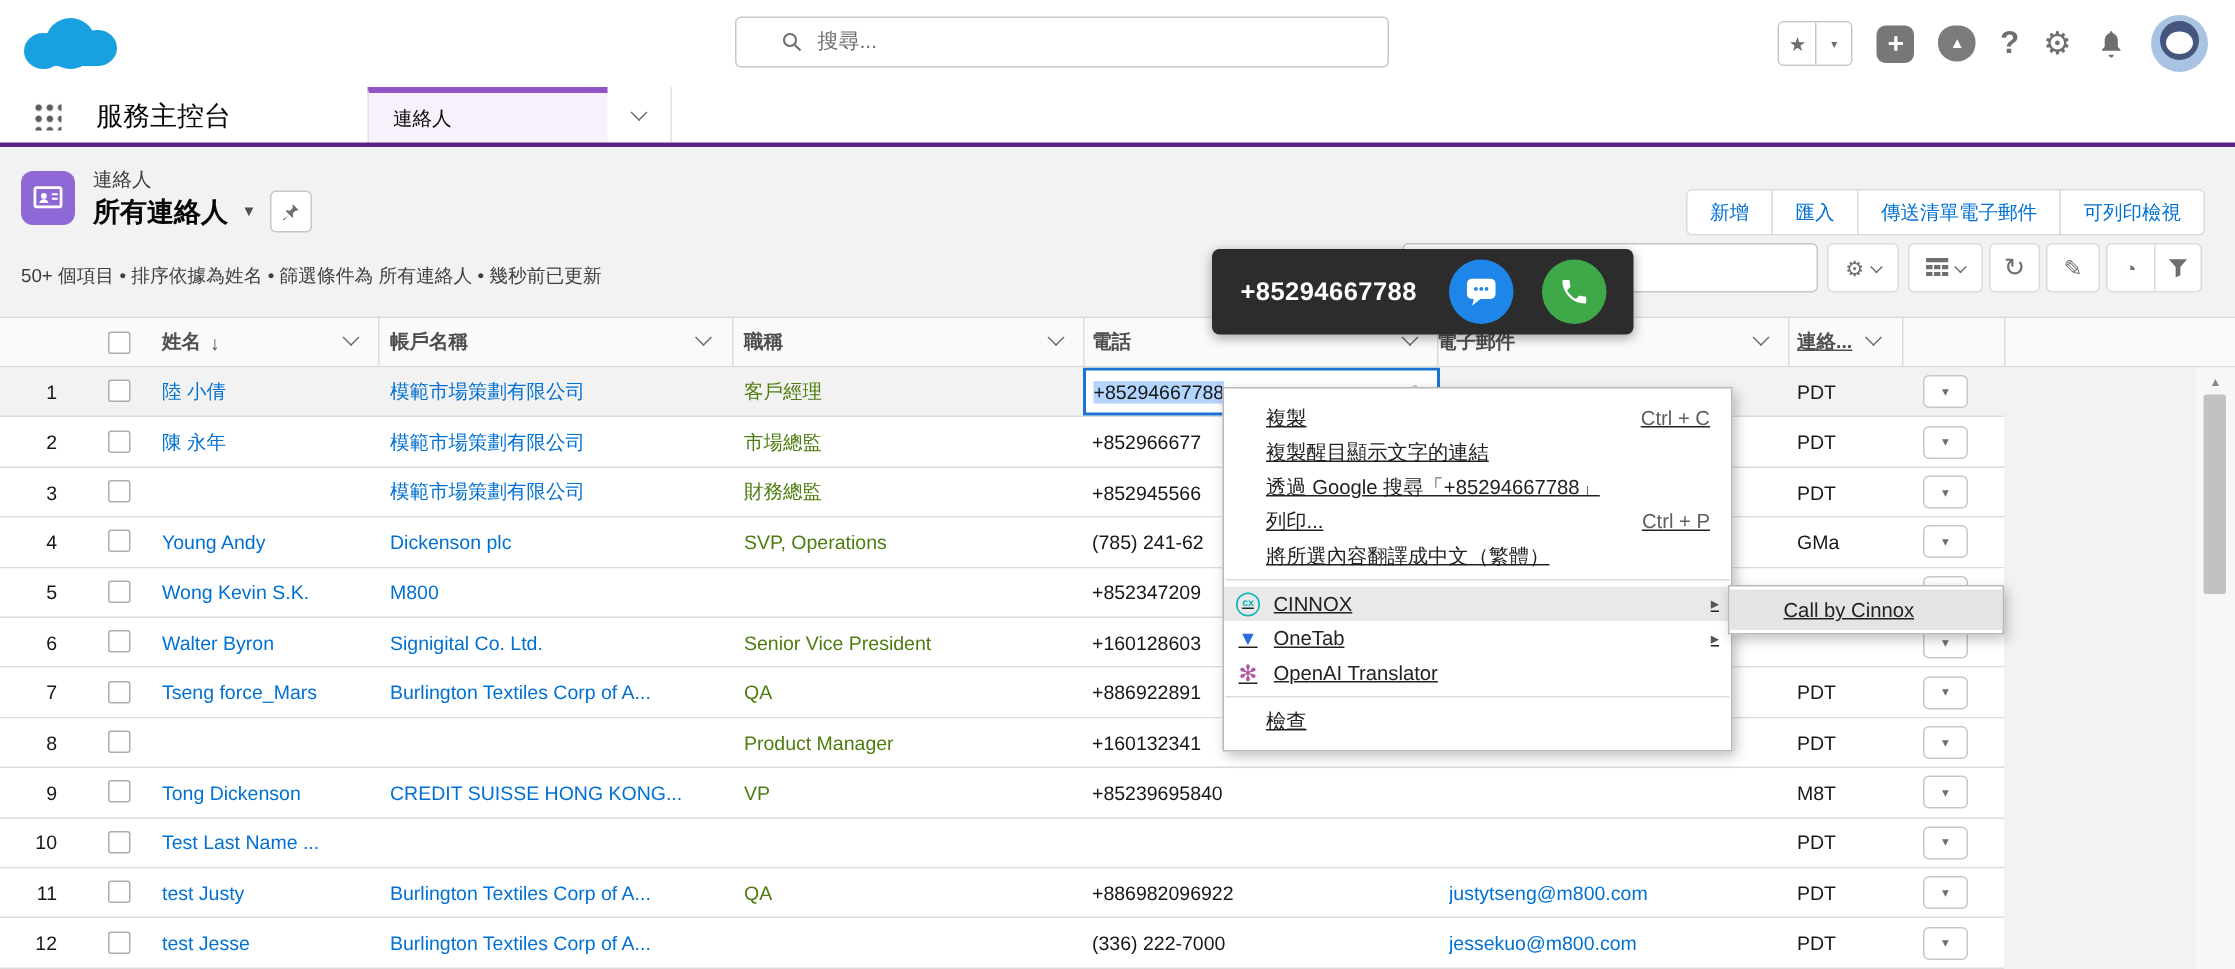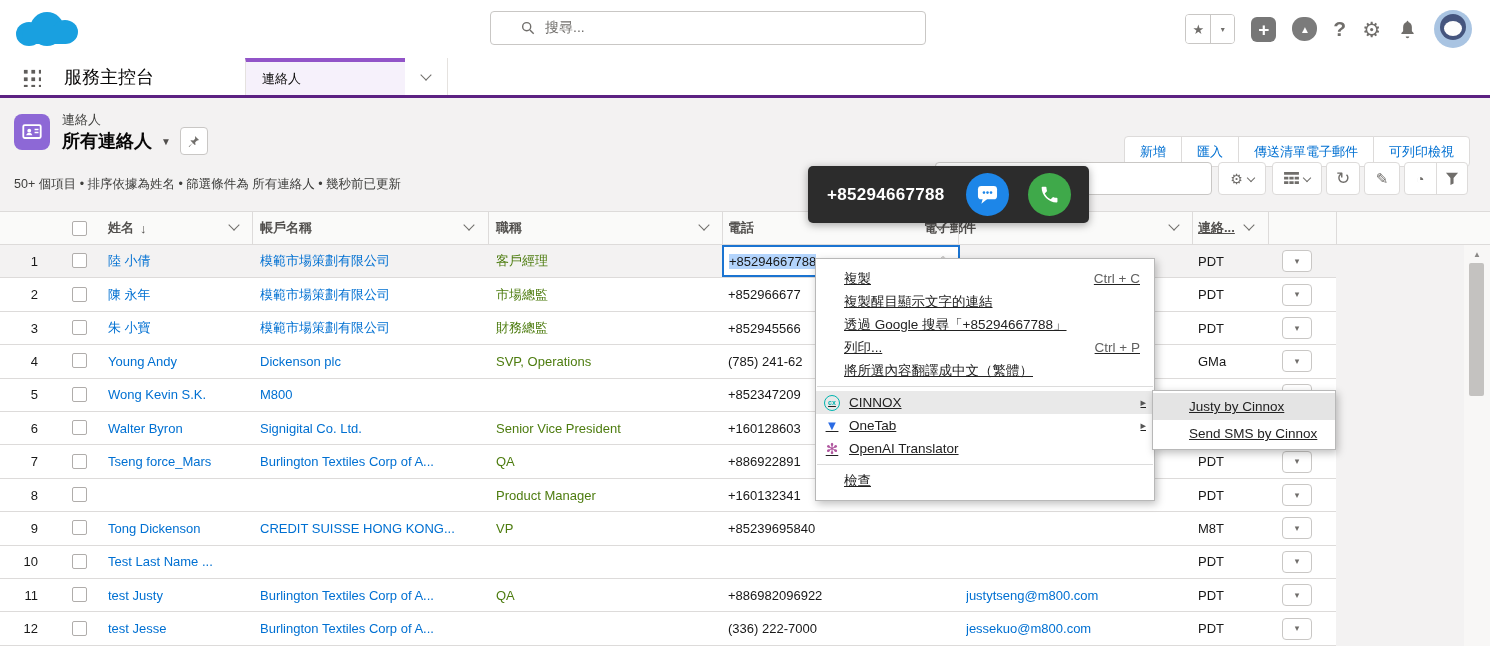--- a/index.html
+++ b/index.html
@@ -45,21 +45,21 @@
   
   .pagehead{position:absolute;left:0;top:98px;width:100%;height:113px;background:#f3f2f2;}
   .objicon{position:absolute;left:14px;top:16px;width:36px;height:36px;border-radius:8px;background:#8d68d6;
     display:flex;align-items:center;justify-content:center;}
   .objlabel{position:absolute;left:62px;top:13px;font-size:13px;color:#3e3e3c;}
   .titlerow{position:absolute;left:62px;top:29px;display:flex;align-items:center;gap:9px;}
   .listtitle{font-size:18px;font-weight:700;color:#080707;}
   .caret{font-size:10px;color:#514f4d;}
   .pinbtn{width:26px;height:26px;border:1px solid #c9c7c5;border-radius:4px;background:#fff;display:flex;align-items:center;justify-content:center;}
   .metatext{position:absolute;left:14px;top:78px;font-size:12.5px;color:#3e3e3c;}
-  .actiongroup{position:absolute;right:20px;top:28px;display:flex;margin-top:10px;}
+  .actiongroup{position:absolute;right:20px;top:28px;display:flex;}
   .actionbtn{height:31px;padding:0 15px;background:#fff;border:1px solid #dddbda;margin-left:-1px;color:#0070d2;
     font-size:13px;display:flex;align-items:center;font-family:inherit;}
   .actionbtn:first-child{border-radius:4px 0 0 4px;margin-left:0;}
   .actionbtn:last-child{border-radius:0 4px 4px 0;}
   .listsearch{position:absolute;left:935px;top:64px;width:277px;height:33px;border:1px solid #c9c7c5;border-radius:4px;background:#fff;
     box-sizing:border-box;display:flex;align-items:center;gap:8px;padding:0 10px;color:#706e6b;font-size:13px;}
   .ctrlbtn{position:absolute;top:64px;height:33px;border:1px solid #dddbda;border-radius:4px;background:#fff;box-sizing:border-box;
     display:flex;align-items:center;justify-content:center;gap:5px;color:#706e6b;font-size:14px;}
   .ctrl-sub{display:flex;align-items:center;justify-content:center;height:100%;flex:1;}
   .ctrl-sub+.ctrl-sub{border-left:1px solid #dddbda;}
@@ -247,21 +247,21 @@
       </div>
     <span class="chev" style="position:absolute;left:465px;top:13px;"></span>
     <div class="th" style="left:496px;">
         <span>職稱</span>
       </div>
     <span class="chev" style="position:absolute;left:700px;top:13px;"></span>
     <div class="th" style="left:728px;">
         <span>電話</span>
       </div>
     <span class="chev" style="position:absolute;left:936px;top:13px;"></span>
-    <div class="th" style="left:924px;">
+    <div class="th" style="left:958px;">
         <span>電子郵件</span>
       </div>
     <span class="chev" style="position:absolute;left:1170px;top:13px;"></span>
     <div class="th" style="left:1198px;text-decoration:underline;">
         <span>連絡...</span>
       </div>
     <span class="chev" style="position:absolute;left:1245px;top:13px;"></span>
     <div class="hdiv" style="left:252px;"></div>
       <div class="hdiv" style="left:488px;"></div>
     <div class="hdiv" style="left:722px;"></div>
@@ -295,21 +295,20 @@
         <span class="c-title">市場總監</span>
         <span class="c-phone">+852966677</span>
         <span class="c-badge">PDT</span>
         <span class="c-act">
           <button class="rowbtn">▾</button>
         </span>
       </div>
       <div class="row">
         <span class="c-num">3</span>
         <span class="c-check"></span>
-        <a class="c-name link">朱 小寶</a>
         <a class="c-account link">模範市場策劃有限公司</a>
         <span class="c-title">財務總監</span>
         <span class="c-phone">+852945566</span>
         <span class="c-badge">PDT</span>
         <span class="c-act">
           <button class="rowbtn">▾</button>
         </span>
       </div>
       <div class="row">
         <span class="c-num">4</span>
@@ -474,17 +473,16 @@
           <span class="cm-label">OpenAI Translator</span>
         </div>
       </div>
     <div class="cm-sep"></div>
     <div class="cm-item">
         <span class="cm-label">檢查</span>
       </div>
   </div>
 
   <div class="submenu" id="cm-sub">
-      <div class="cm-item sub active">Justy by Cinnox</div>
-      <div class="cm-item sub">Send SMS by Cinnox</div>
+      <div class="cm-item sub active">Call by Cinnox</div>
     </div>
 
 </div>
 
 </body></html>

